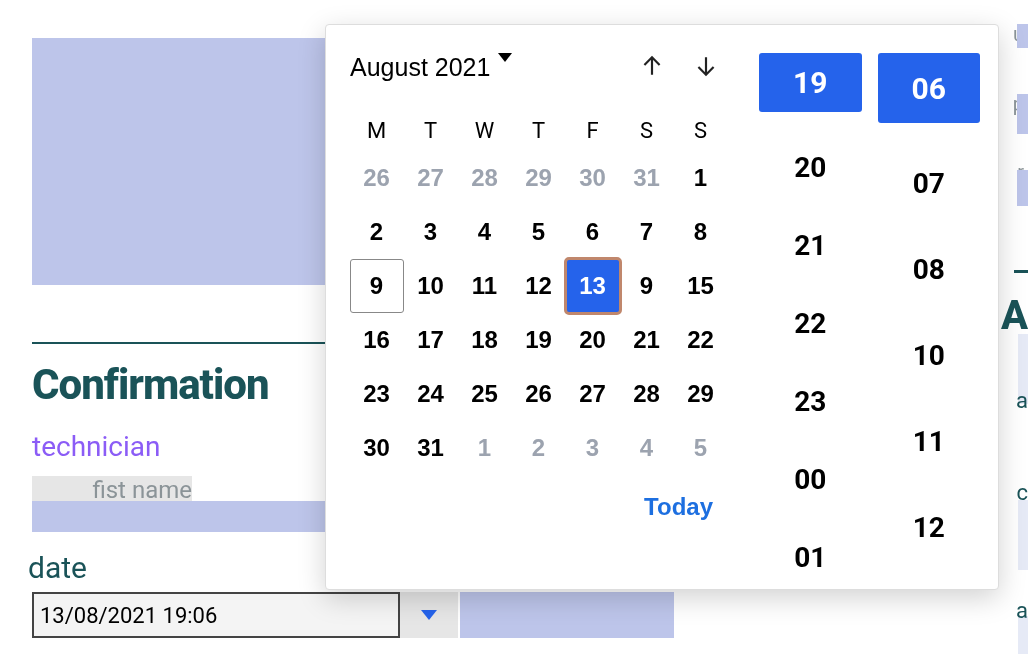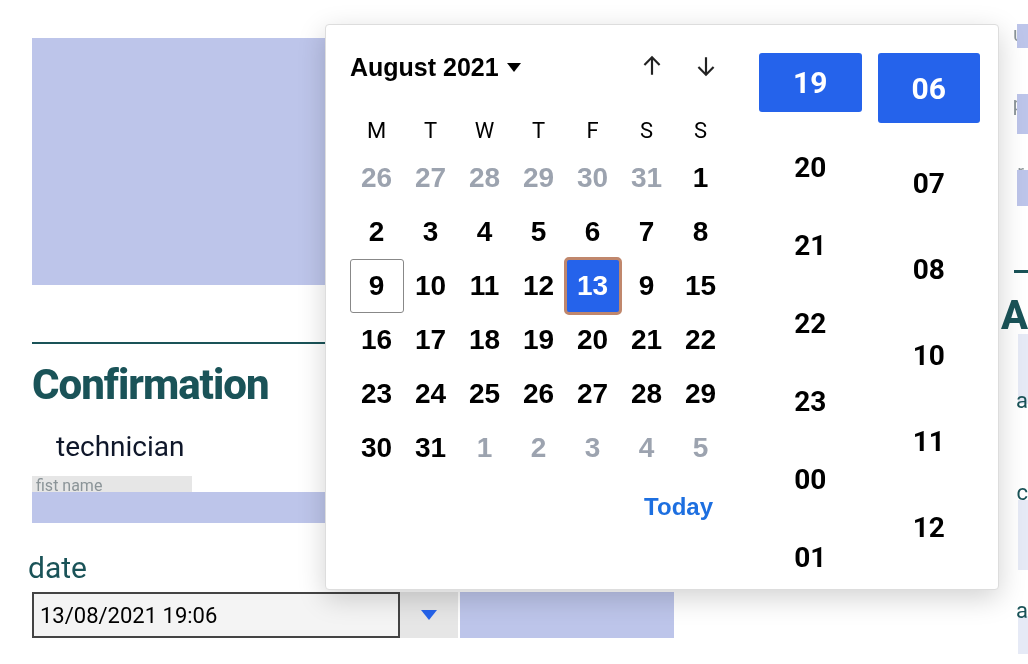--- a/index.html
+++ b/index.html
@@ -2,44 +2,44 @@
 <html><head>
   <meta charset="utf-8">
   <style>
     * { box-sizing: border-box; margin: 0; padding: 0; }
     html, body { width: 1028px; height: 664px; font-family: -apple-system, BlinkMacSystemFont, "Segoe UI", Roboto, sans-serif; background: #fff; overflow: hidden; }
     .page { position: relative; width: 100%; height: 100%; }
     .bg-card { position: absolute; left: 0; top: 0; width: 1000px; height: 664px; background: #fff; }
     .blue-box { position: absolute; left: 32px; top: 38px; width: 420px; height: 247px; background: #bdc5ea; }
     .hr1 { position: absolute; left: 32px; top: 342px; width: 370px; height: 2px; background: #1a5358; }
     .heading { position: absolute; left: 32px; top: 360px; font-size: 42px; font-weight: 800; color: #1a5358; letter-spacing: -1px; }
-    .tech-label { position: absolute; left: 32px; top: 430px; font-size: 28px; color: #0f172a; margin-left: 24px; }
+    .tech-label { position: absolute; left: 32px; top: 430px; font-size: 28px; color: #8b5cf6; }
     .fist-row { position: absolute; left: 32px; top: 476px; display: flex; flex-direction: column; }
-    .fist-label { font-size: 16px; color: #8b9498; padding-left: 4px; padding-bottom: 0px; background: #e6e6e6; width: 160px; }
+    .fist-label { font-size: 24px; color: #8b9498; padding-left: 4px; padding-bottom: 0px; background: #e6e6e6; width: 160px; text-align: right; }
     .fist-strip { width: 500px; height: 31px; background: #bdc5ea; margin-top: -3px; }
     .date-label { position: absolute; left: 28px; top: 550px; font-size: 30px; color: #1a5358; }
     .date-field-wrap { position: absolute; left: 32px; top: 592px; display: flex; align-items: stretch; height: 40px; }
     .date-field { width: 368px; height: 46px; border: 2px solid #444; background: #f4f4f4; font-size: 22px; padding: 8px 6px; display: flex; align-items: center; color: #000; }
     .date-caret { width: 58px; height: 46px; background: #e6e6e6; display: flex; align-items: center; justify-content: center; border: none; }
     .caret-down { width: 0; height: 0; border-left: 8px solid transparent; border-right: 8px solid transparent; border-top: 10px solid #2563eb; }
     .blue-strip2 { position: absolute; left: 460px; top: 592px; width: 214px; height: 46px; background: #bdc5ea; }
     
     .picker { position: absolute; left: 325px; top: 24px; width: 674px; height: 566px; background: #fff; border: 1px solid #ddd; border-radius: 4px; box-shadow: 0 8px 28px rgba(0,0,0,0.18); display: flex; }
     .cal-side { width: 415px; padding: 24px 8px 18px 18px; display: flex; flex-direction: column; }
     .cal-header { display: flex; align-items: center; justify-content: space-between; padding: 4px 10px 12px 6px; }
-    .month-btn { display: flex; align-items: center; background: none; border: none; font-size: 25px; font-weight: 700; color: #000; cursor: pointer; }
+    .month-btn { display: flex; align-items: flex-start; background: none; border: none; font-size: 25px; font-weight: 400; color: #000; cursor: pointer; }
     .tri-down { margin-left: 8px; width: 0; height: 0; border-left: 7px solid transparent; border-right: 7px solid transparent; border-top: 9px solid #000; }
     .nav-btns { display: flex; gap: 28px; margin-right: 4px; }
     .nav-arrow { background: none; border: none; cursor: pointer; padding: 0; }
     .nav-arrow svg { width: 26px; height: 26px; stroke: #222; stroke-width: 2; fill: none; }
     .dow-row { display: grid; grid-template-columns: repeat(7, 54px); justify-content: center; margin-top: 16px; }
     .dow { text-align: center; font-size: 22px; font-weight: 400; color: #000; padding: 8px 0; }
     .weeks { display: flex; flex-direction: column; align-items: center; }
     .week-row { display: grid; grid-template-columns: repeat(7, 54px); }
-    .day { height: 54px; display: flex; align-items: center; justify-content: center; font-size: 28px; font-weight: 600; color: #000; background: none; border: none; border-radius: 3px; cursor: pointer; }
+    .day { height: 54px; display: flex; align-items: center; justify-content: center; font-size: 24px; font-weight: 600; color: #000; background: none; border: none; border-radius: 3px; cursor: pointer; }
     .day.muted { color: #9ca3af; }
     .day.today { border: 1.5px solid #888; }
     .day.sel { background: #2563eb; color: #fff; outline: 3px solid #c0876c; outline-offset: -1px; }
     .today-link { align-self: flex-end; margin: 18px 20px 0 0; background: none; border: none; color: #1d6fe0; font-size: 24px; font-weight: 600; cursor: pointer; }
     
     .time-side { flex: 1; display: flex; padding: 28px 18px 10px 18px; gap: 16px; }
     .time-col { flex: 1; display: flex; flex-direction: column; align-items: center; gap: 34px; }
     .time-cell { width: 100%; height: 52px; display: flex; align-items: center; justify-content: center; font-size: 28px; font-weight: 700; color: #000; cursor: pointer; border-radius: 3px; }
     .time-cell.sel { background: #2563eb; color: #fff; }
     .time-cell.first { height: 70px; font-size: 30px; }

